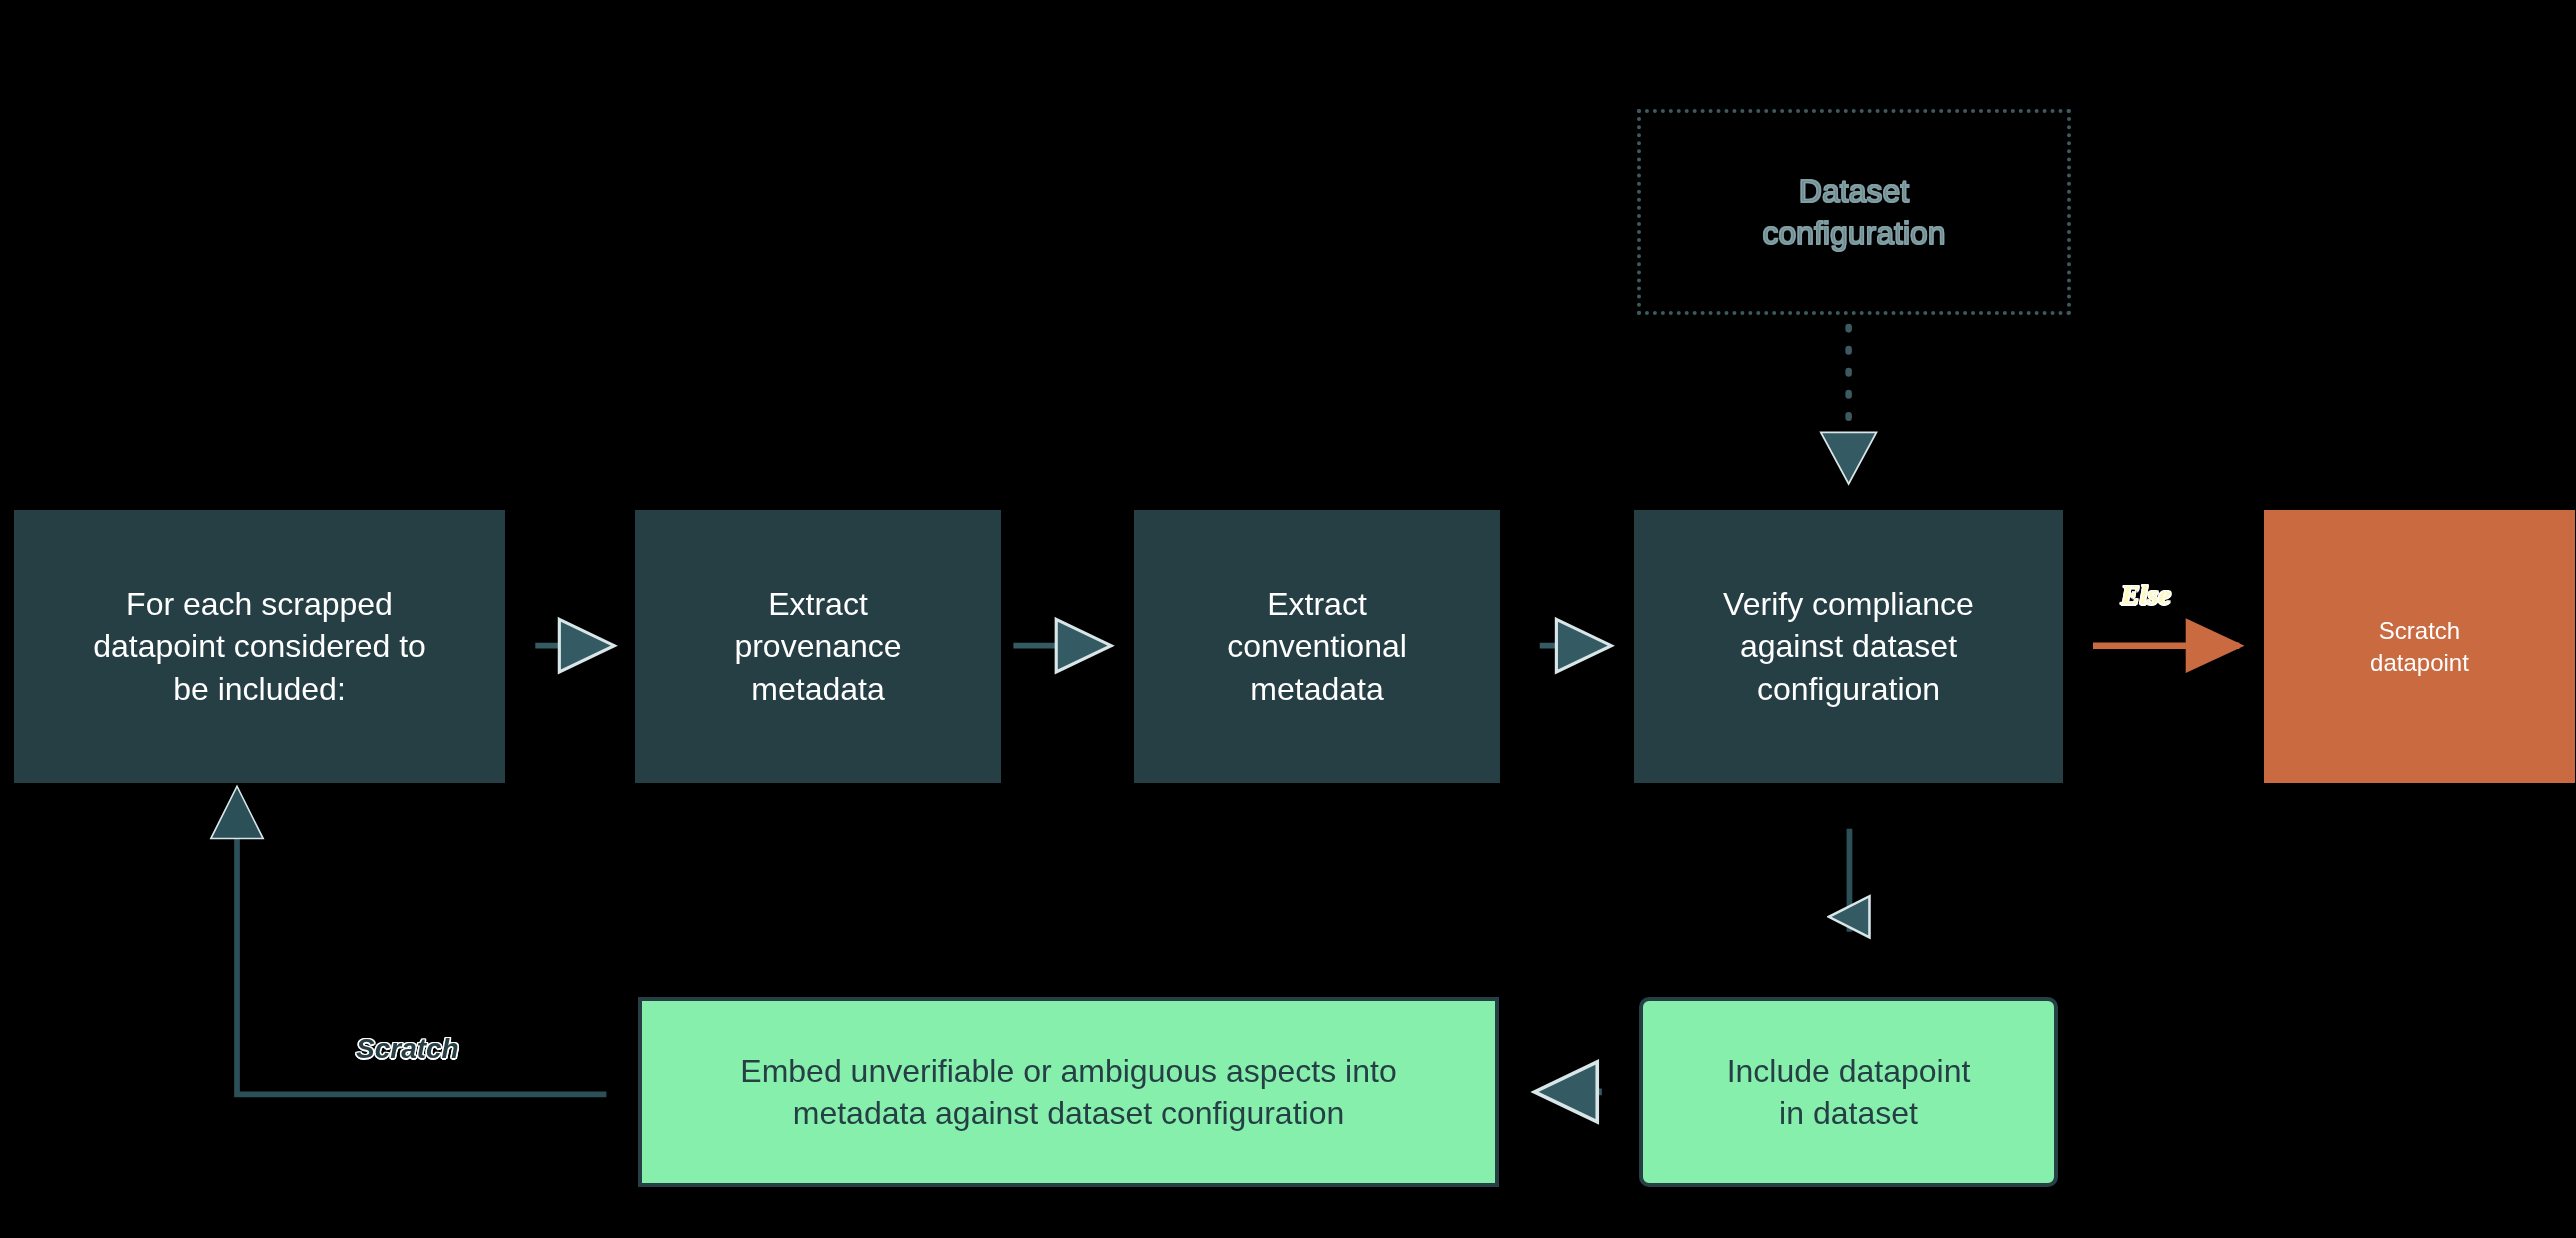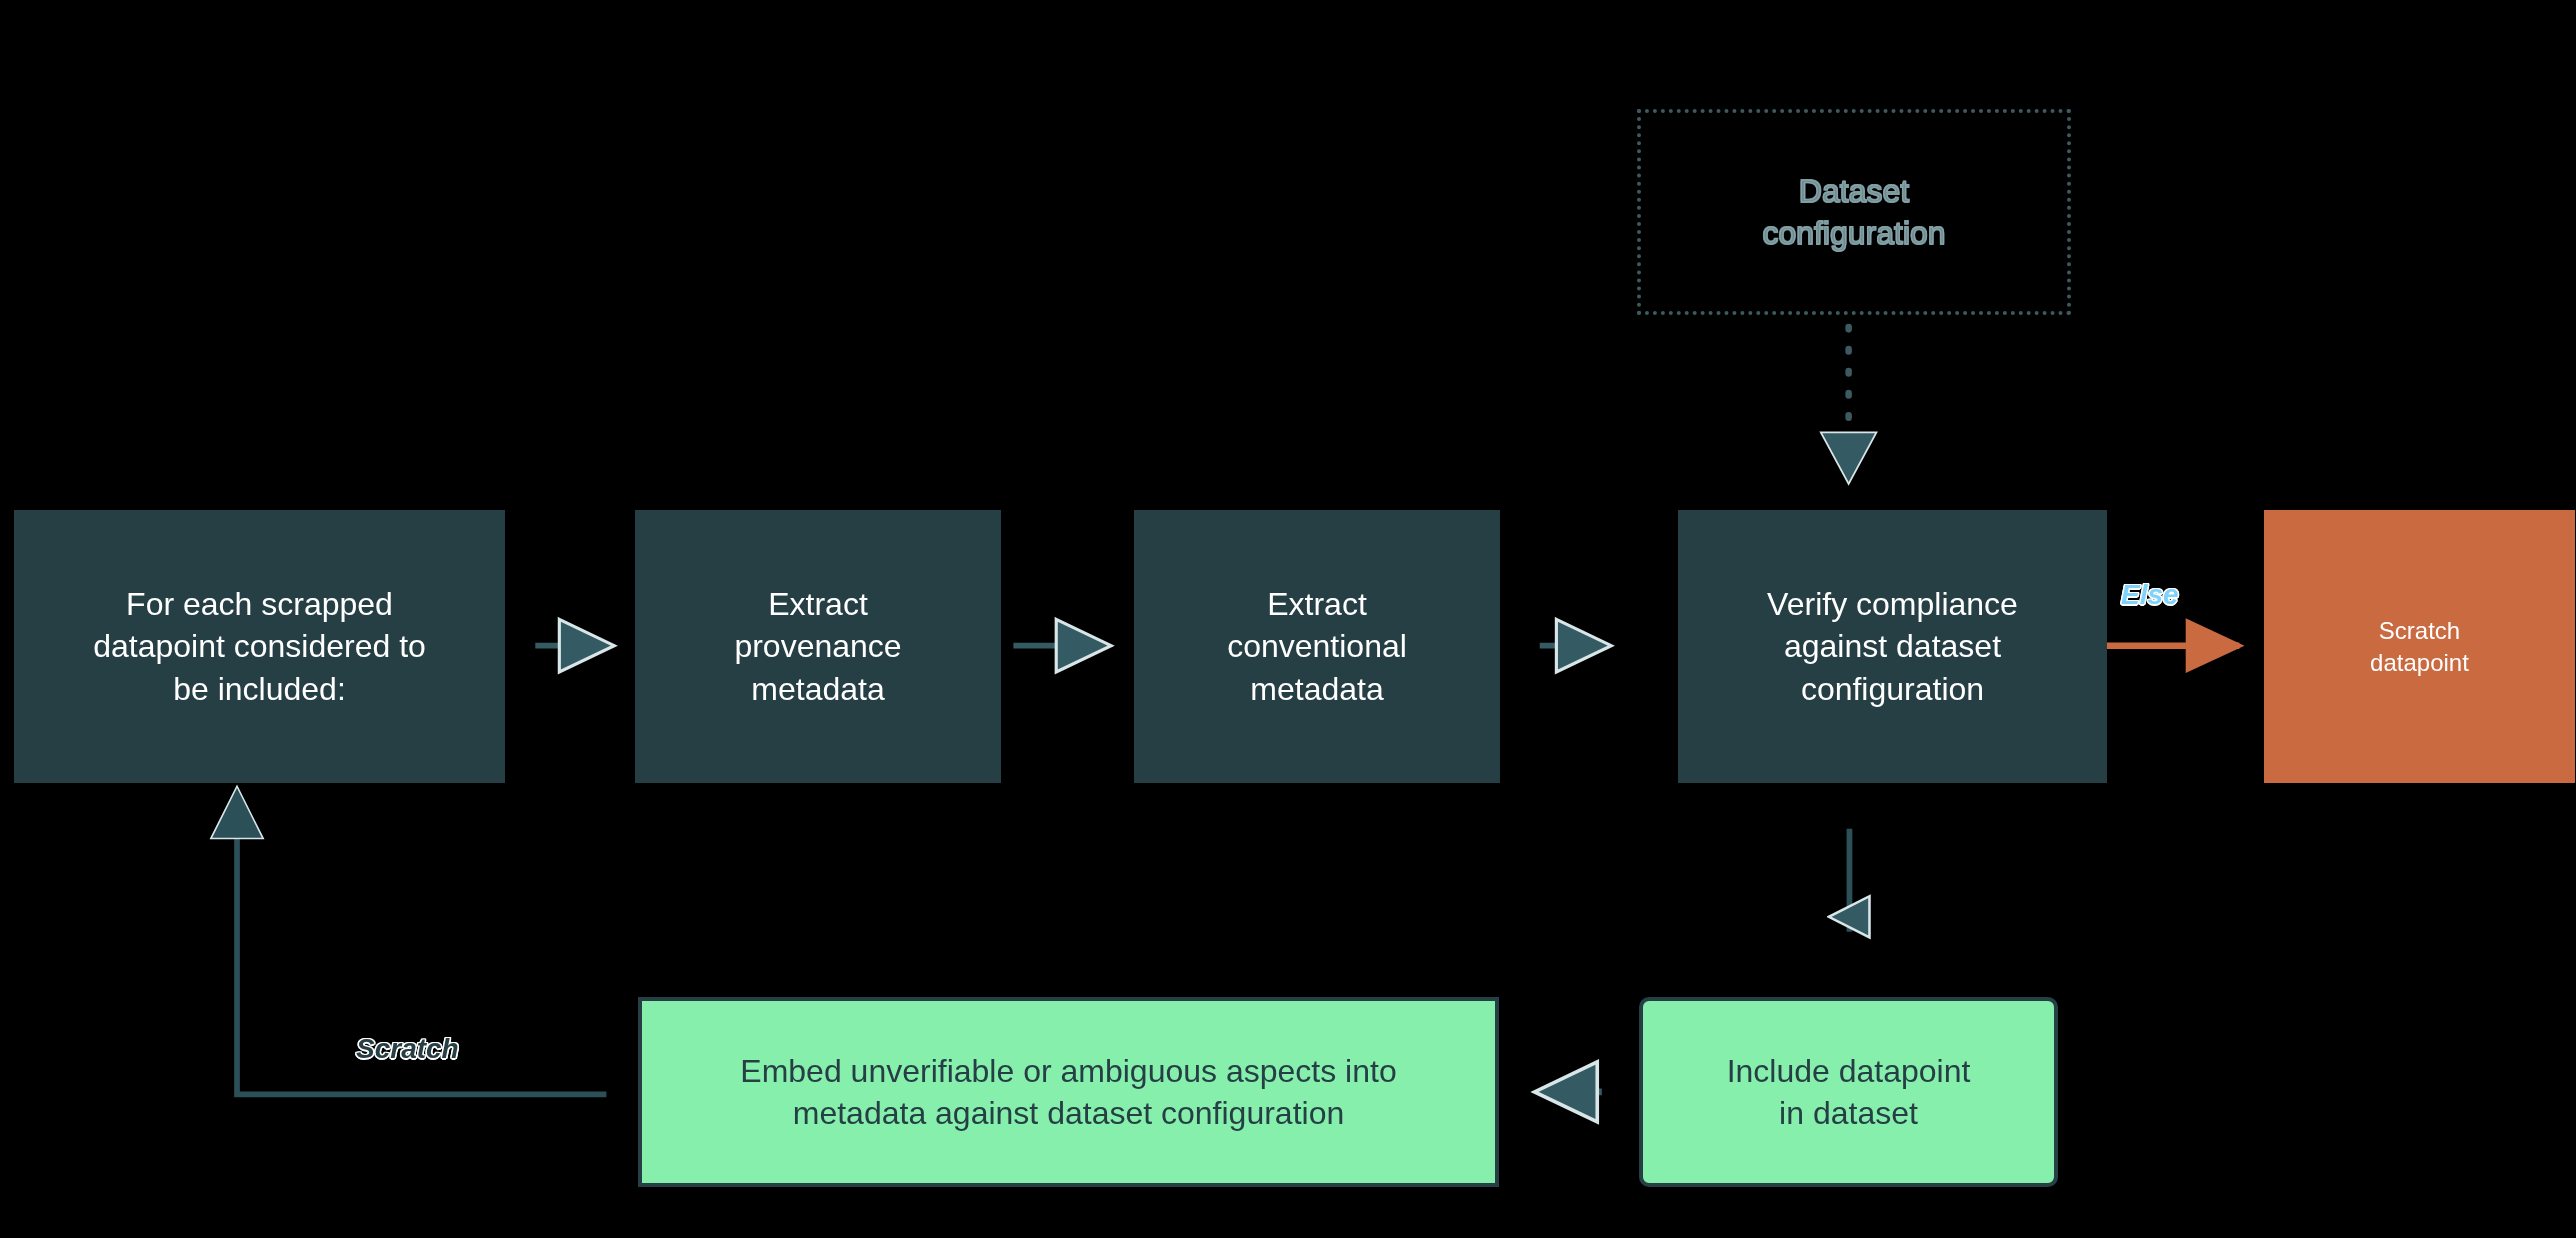--- a/index.html
+++ b/index.html
@@ -67,30 +67,31 @@
   }
   
   .edge-label {
     position: absolute;
     font-style: italic;
     font-weight: bold;
     font-size: 28px;
     white-space: nowrap;
   }
   .edge-label--else {
-    color: #7dd3fc;
+    color: #fef9c3;
     text-shadow:
       -1.3px -1.3px 0 #ffffff,
        1.3px -1.3px 0 #ffffff,
       -1.3px  1.3px 0 #ffffff,
        1.3px  1.3px 0 #ffffff,
        0     -1.5px 0 #ffffff,
        0      1.5px 0 #ffffff,
       -1.5px  0     0 #ffffff,
        1.5px  0     0 #ffffff;
+    font-family: Liberation Serif, serif;
   }
   .edge-label--iterate {
     color: #253f45;
     text-shadow:
       -1.3px -1.3px 0 #ffffff,
        1.3px -1.3px 0 #ffffff,
       -1.3px  1.3px 0 #ffffff,
        1.3px  1.3px 0 #ffffff,
        0     -1.5px 0 #ffffff,
        0      1.5px 0 #ffffff,
@@ -164,21 +165,21 @@
 provenance
 metadata</span>
   </div>
 
   <div class="node node--teal" style="left:1134px; top:510px; width:366px; height:273px;">
     <span class="node-text">Extract
 conventional
 metadata</span>
   </div>
 
-  <div class="node node--teal" style="left:1678px; top:510px; width:429px; height:273px;">
+  <div class="node node--teal" style="left:1634px; top:510px; width:429px; height:273px;">
     <span class="node-text">Verify compliance
 against dataset
 configuration</span>
   </div>
 
   <div class="node node--orange" style="left:2264px; top:510px; width:311px; height:273px;">
     <span class="node-text">Scratch
 datapoint</span>
   </div>
 

